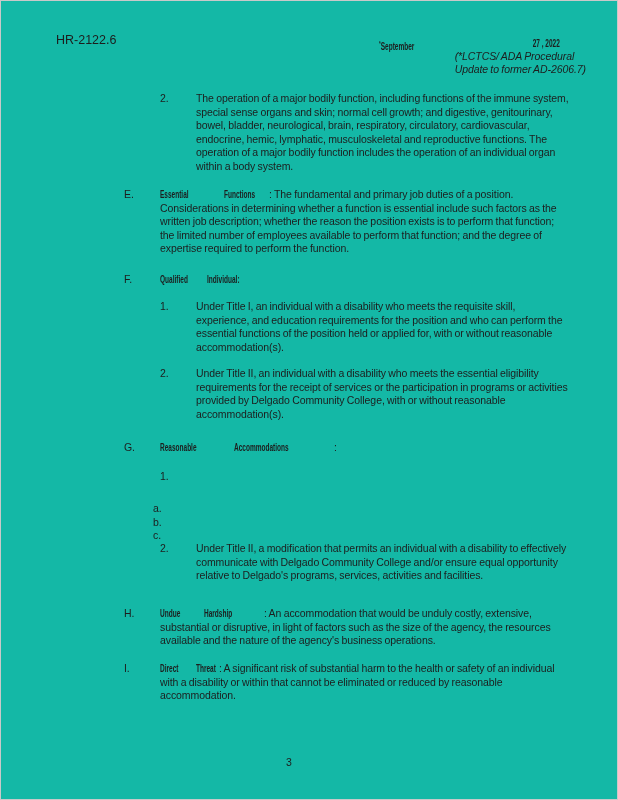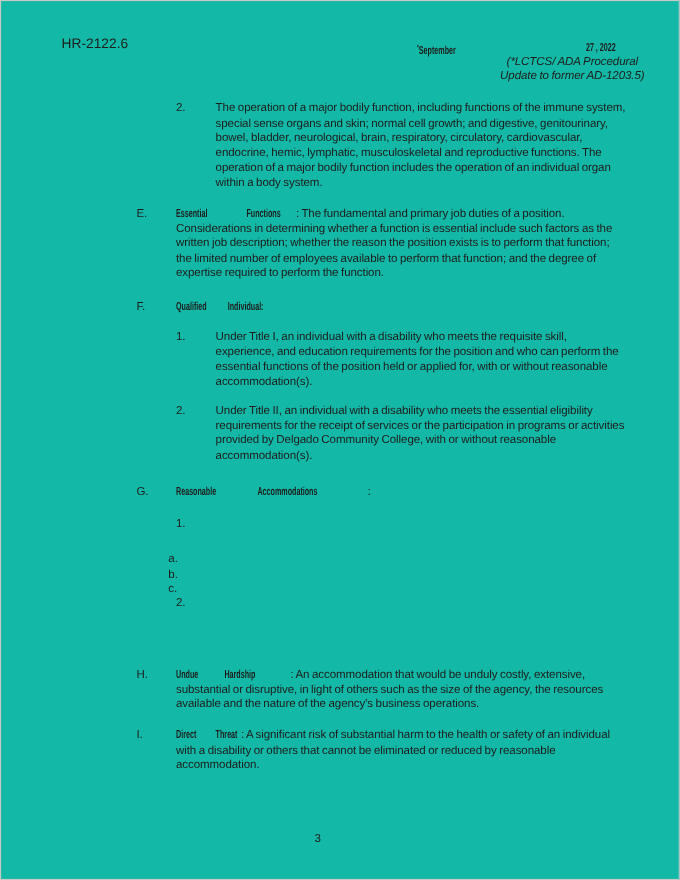--- a/index.html
+++ b/index.html
@@ -15,21 +15,21 @@
     font-size:10.5px;
     line-height:13.5px;
     letter-spacing:-0.08px;
     word-spacing:-0.5px;
     overflow:hidden;
   }
   .abs { position:absolute; }
   
   .doc-number { left:55px; top:33px; font-size:12.5px; letter-spacing:0; }
   .date-row { left:378px; top:36px; width:181px; display:flex; justify-content:space-between; font-size:10.5px; }
-  .note-block { right:31px; top:49px; text-align:center; font-style:italic; font-size:10.5px; line-height:13px; }
+  .note-block { right:31px; top:49px; text-align:left; font-style:italic; font-size:10.5px; line-height:13px; }
   sup.mark { font-size:7px; vertical-align:4px; }
   
   .cond { display:inline-block; vertical-align:baseline; }
   .cond .in {
     display:inline-block;
     transform:scaleX(0.62);
     transform-origin:0 50%;
     font-weight:700;
     white-space:nowrap;
     letter-spacing:0; word-spacing:0;
@@ -51,21 +51,21 @@
 
   <div class="abs date-row">
     <span class="cond"><span class="in"><sup class="mark">*</sup><span>September</span></span></span>
     <span class="cond right">
         <span class="in">27 , 2022</span>
       </span>
   </div>
 
   <div class="abs note-block">
     <div>(*LCTCS/ ADA Procedural</div>
-    <div>Update to former AD-1203.5)</div>
+    <div>Update to former AD-2606.7)</div>
   </div>
 
   <div class="abs lvl2" style="top:91px">
     <span class="blk-label">2.</span>
     <span>The operation of a major bodily function, including functions of the immune system, special sense organs and skin; normal cell growth; and digestive, genitourinary, bowel, bladder, neurological, brain, respiratory, circulatory, cardiovascular, endocrine, hemic, lymphatic, musculoskeletal and reproductive functions. The operation of a major bodily function includes the operation of an individual organ within a body system.</span>
   </div>
 
   <div class="abs lvl1" style="top:187px">
     <span class="blk-label">E.</span>
     <span class="cond" style="width:64px"><span class="in">Essential</span></span><span class="cond" style="width:45px"><span class="in">Functions</span></span><span>:</span>
@@ -103,29 +103,30 @@
   <div class="abs lvl2" style="top:514.5px">
     <span class="blk-label letter-sub">b.</span>
   </div>
 
   <div class="abs lvl2" style="top:528px">
     <span class="blk-label letter-sub">c.</span>
   </div>
 
   <div class="abs lvl2" style="top:541px">
     <span class="blk-label">2.</span>
+    <span>Under Title II, a modification that permits an individual with a disability to effectively communicate with Delgado Community College and/or ensure equal opportunity relative to Delgado's programs, services, activities and facilities.</span>
   </div>
 
   <div class="abs lvl1" style="top:606px">
     <span class="blk-label">H.</span>
     <span class="cond" style="width:44px"><span class="in">Undue</span></span><span class="cond" style="width:60px"><span class="in">Hardship</span></span><span>:</span>
-    <span>An accommodation that would be unduly costly, extensive, substantial or disruptive, in light of others such as the size of the agency, the resources available and the nature of the agency's business operations.</span>
+    <span>An accommodation that would be unduly costly, extensive, substantial or disruptive, in light of factors such as the size of the agency, the resources available and the nature of the agency's business operations.</span>
   </div>
 
   <div class="abs lvl1" style="top:661px">
     <span class="blk-label">I.</span>
     <span class="cond" style="width:36px"><span class="in">Direct</span></span><span class="cond" style="width:23px"><span class="in">Threat</span></span><span>:</span>
-    <span>A significant risk of substantial harm to the health or safety of an individual with a disability or others that cannot be eliminated or reduced by reasonable accommodation.</span>
+    <span>A significant risk of substantial harm to the health or safety of an individual with a disability or within that cannot be eliminated or reduced by reasonable accommodation.</span>
   </div>
 
   <div class="abs footer-page">3</div>
 
 </div>
 
 </body></html>

